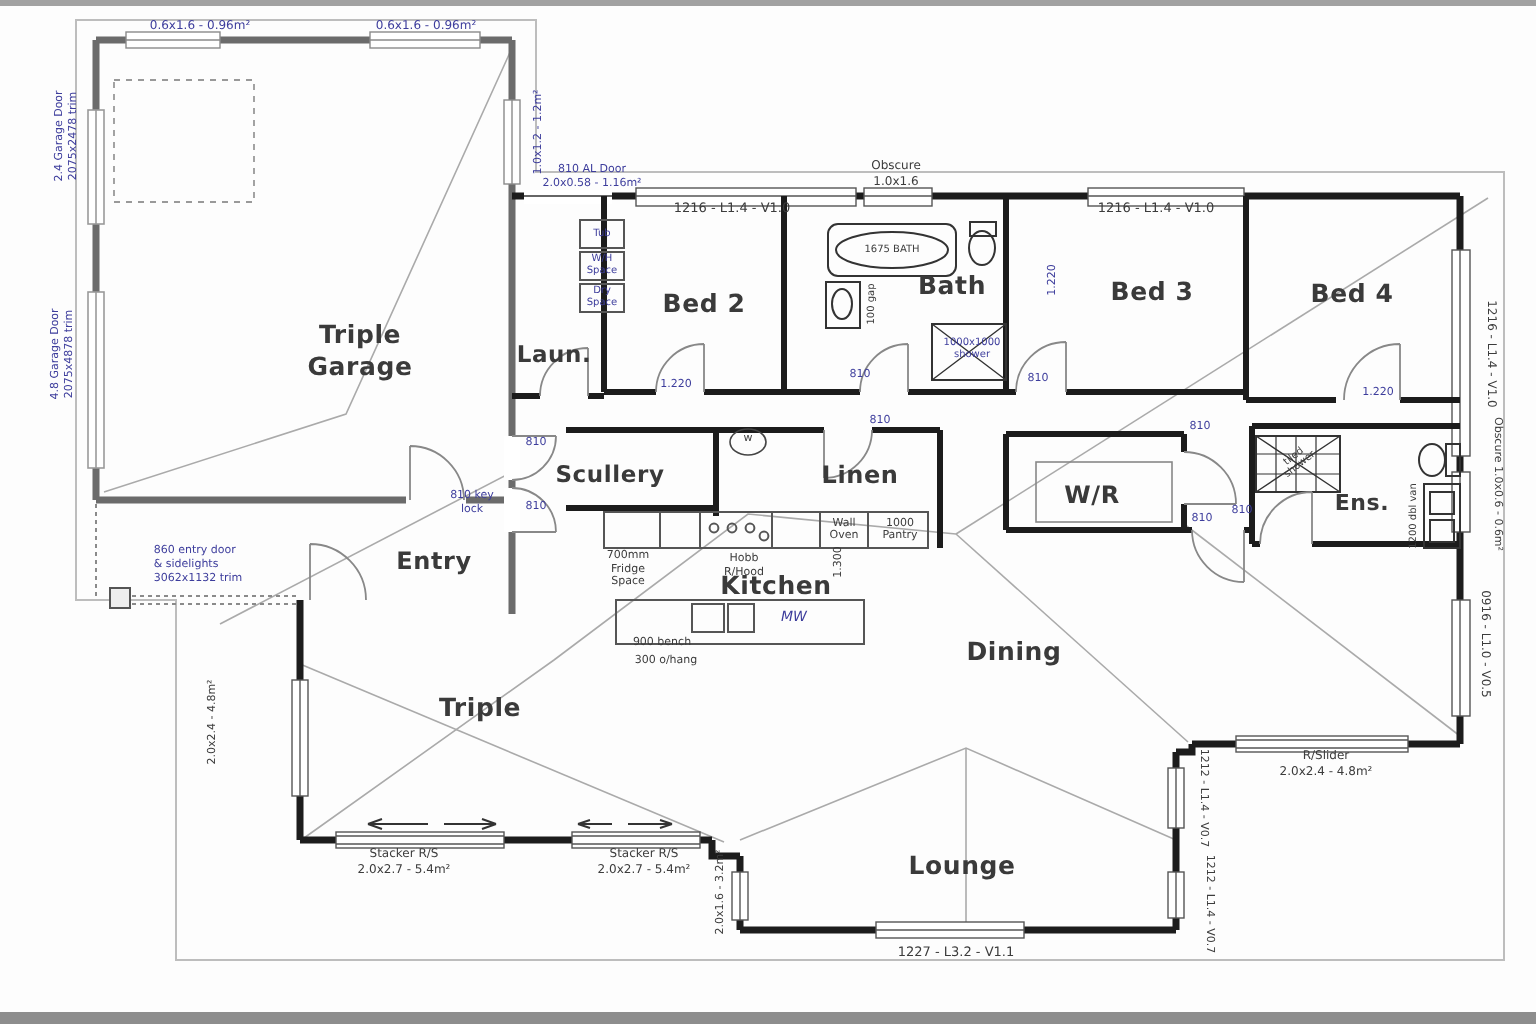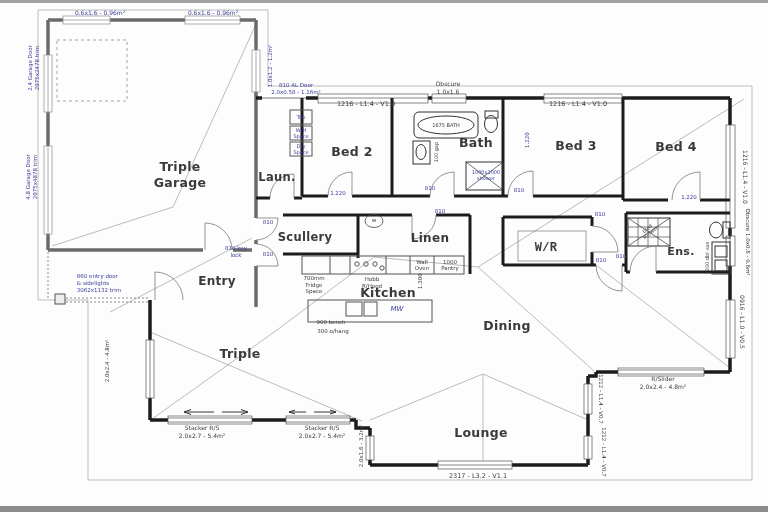--- a/index.html
+++ b/index.html
@@ -180,21 +180,21 @@
     <span>Triple</span>
       <span>Garage</span>
   </div>
   <div class="lbl room" style="left:277px;top:177px;font-size:11.5px;">Laun.</div>
   <div class="lbl room" style="left:352px;top:152px;">Bed 2</div>
   <div class="lbl room" style="left:476px;top:143px;">Bath</div>
   <div class="lbl room" style="left:576px;top:146px;">Bed 3</div>
   <div class="lbl room" style="left:676px;top:147px;text-align:right;">Bed 4</div>
   <div class="lbl room" style="left:305px;top:237px;font-size:11.5px;">Scullery</div>
   <div class="lbl room" style="left:430px;top:238px;font-size:12px;">Linen</div>
-  <div class="lbl room" style="left:546px;top:248px;font-size:12px;font-family:Liberation Mono, monospace;">W/R</div>
+  <div class="lbl room" style="left:546px;top:248px;font-size:12px;">W/R</div>
   <div class="lbl room" style="left:681px;top:252px;font-size:11px;">Ens.</div>
   <div class="lbl room" style="left:217px;top:281px;font-size:12px;">Entry</div>
   <div class="lbl room" style="left:388px;top:293px;">Kitchen</div>
   <div class="lbl room" style="left:507px;top:326px;">Dining</div>
   <div class="lbl room" style="left:240px;top:354px;">Triple</div>
   <div class="lbl room" style="left:481px;top:433px;">Lounge</div>
 
   <div class="lbl blue" style="left:100px;top:13px;font-size:6px;">0.6x1.6 - 0.96m²</div>
   <div class="lbl blue" style="left:213px;top:13px;font-size:6px;">0.6x1.6 - 0.96m²</div>
   <div class="lbl rl blue" style="left:34px;top:68px;font-size:5.5px;">
@@ -218,21 +218,21 @@
   <div class="lbl" style="left:578px;top:104px;font-size:6.5px;">1216 - L1.4 - V1.0</div>
   <div class="lbl rr" style="left:745px;top:177px;font-size:6px;">1216 - L1.4 - V1.0</div>
   <div class="lbl rr" style="left:748px;top:242px;font-size:5.5px;">Obscure 1.0x0.6 - 0.6m²</div>
   <div class="lbl rr" style="left:742px;top:322px;font-size:6px;">0916 - L1.0 - V0.5</div>
   <div class="lbl" style="left:663px;top:382px;font-size:6px;">
     <span>R/Slider</span>
       <span>2.0x2.4 - 4.8m²</span>
   </div>
   <div class="lbl rr" style="left:601px;top:399px;font-size:5.5px;">1212 - L1.4 - V0.7</div>
   <div class="lbl rr" style="left:604px;top:452px;font-size:5.5px;">1212 - L1.4 - V0.7</div>
-  <div class="lbl" style="left:478px;top:476px;font-size:6.5px;">2317 - L3.2 - V1.1</div>
+  <div class="lbl" style="left:478px;top:476px;font-size:6.5px;">1227 - L3.2 - V1.1</div>
   <div class="lbl rl" style="left:361px;top:446px;font-size:5.5px;">2.0x1.6 - 3.2m²</div>
   <div class="lbl rl" style="left:107px;top:361px;font-size:5.5px;">2.0x2.4 - 4.8m²</div>
   <div class="lbl" style="left:202px;top:431px;font-size:6px;">
     <span>Stacker R/S</span>
       <span>2.0x2.7 - 5.4m²</span>
   </div>
   <div class="lbl" style="left:322px;top:431px;font-size:6px;">
     <span>Stacker R/S</span>
       <span>2.0x2.7 - 5.4m²</span>
   </div>

